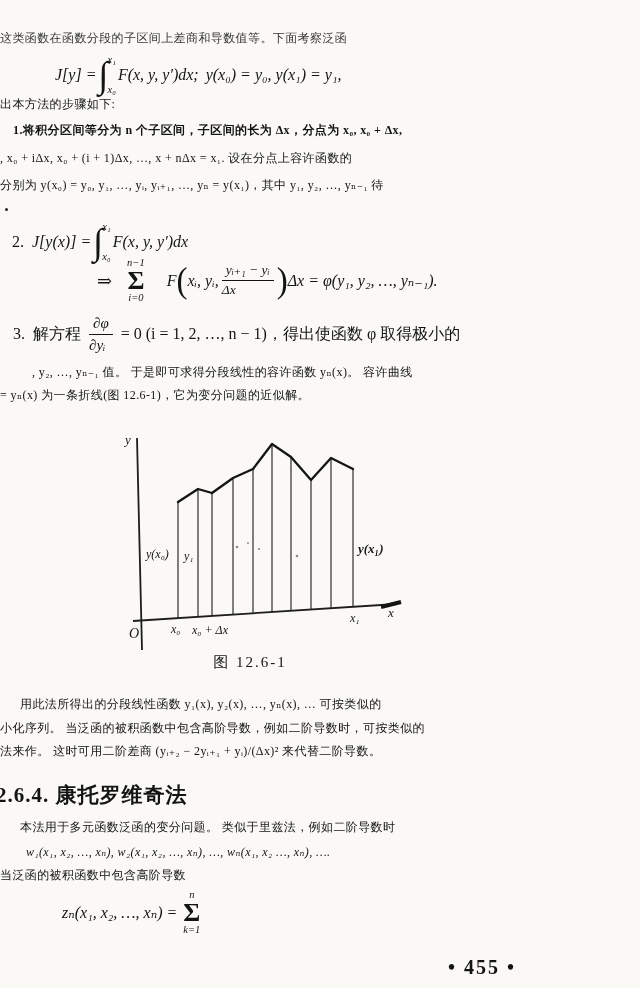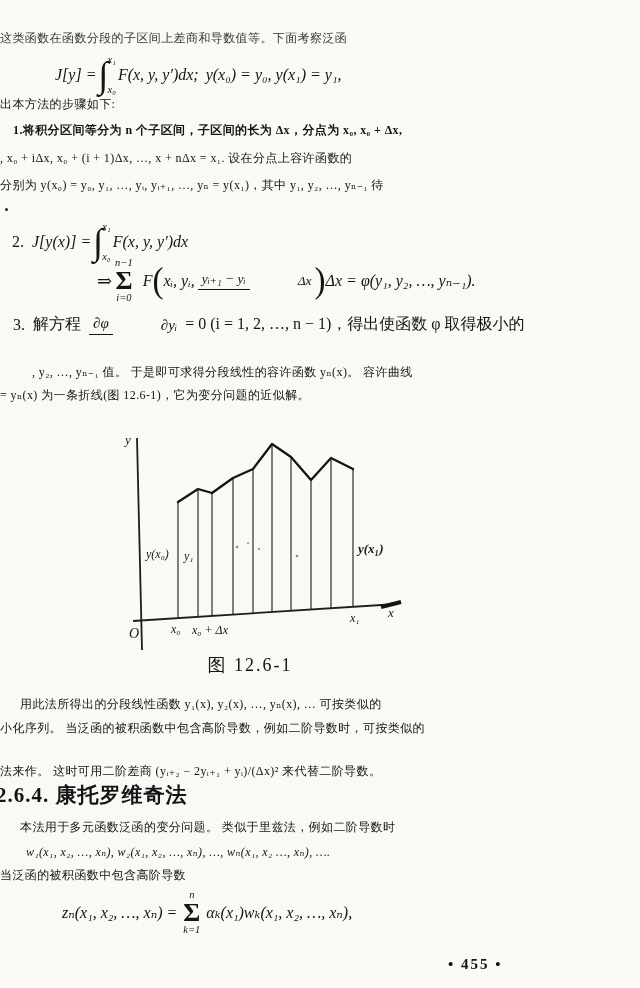--- a/index.html
+++ b/index.html
@@ -12,33 +12,33 @@
   .ln{position:absolute;white-space:nowrap;font-size:12px;letter-spacing:.4px;line-height:1.2;}
   .it{font-style:italic;}
   .smudge{filter:blur(.35px);opacity:.88;}
   .frow{position:absolute;display:flex;align-items:center;white-space:nowrap;font-style:italic;font-size:16px;}
   .gap{margin-left:7px;}
   
   .int{display:inline-flex;align-items:center;margin:0 2px;}
   .int .glyph{font-size:37px;line-height:.95;font-style:normal;}
   .int .lims{display:inline-flex;flex-direction:column;justify-content:space-between;height:40px;font-size:10.5px;line-height:1;margin-left:-1px;padding:1px 0;}
   
-  .sum{display:inline-flex;flex-direction:column;align-items:center;line-height:1;margin:0 3px;}
+  .sum{display:inline-flex;flex-direction:column;align-items:center;line-height:1;margin:0 15px;}
   .sum .lim{font-size:10.5px;}
   .sum .sig{font-size:26px;line-height:.95;font-style:normal;font-weight:bold;}
   
-  .frac{display:inline-flex;flex-direction:row;align-items:flex-end;font-size:13.5px;line-height:1.25;margin:0 3px;gap:48px;}
+  .frac{display:inline-flex;flex-direction:column;align-items:flex-start;font-size:13.5px;line-height:1.25;margin:0 3px;}
   .frac .num{border-bottom:1.3px solid #141414;padding:0 4px 1px;}
   .frac .den{padding-top:1px;}
   
   .bp{font-size:33px;line-height:1;font-style:normal;transform:scaleY(1.08);}
   .itemno{font-style:normal;margin-right:8px;}
   .heading{position:absolute;font-size:21px;font-weight:bold;letter-spacing:1px;white-space:nowrap;}
-  .caption{position:absolute;font-size:18px;letter-spacing:2px;text-align:center;white-space:nowrap;}
-  .pagenum{position:absolute;font-size:15px;font-weight:bold;letter-spacing:2px;}
+  .caption{position:absolute;font-size:15px;letter-spacing:2px;text-align:center;white-space:nowrap;}
+  .pagenum{position:absolute;font-size:20px;font-weight:bold;letter-spacing:2px;}
   .dot{position:absolute;width:3px;height:3px;background:#222;border-radius:50%;}
   svg text{font-family:"Liberation Serif","DejaVu Serif",serif;fill:#161616;}
   svg .axis{stroke:#1d1d1d;stroke-width:1.8;}
   svg .vline{stroke:#242424;stroke-width:1.15;}
   svg .curve{fill:none;stroke:#141414;stroke-width:2.3;stroke-linejoin:round;stroke-linecap:round;}
   svg .speck{fill:#8a8a8a;}
 </style>
 </head>
 <body>
 
@@ -135,31 +135,30 @@
   <text x="192" y="634" font-size="12" font-style="italic">x₀ + Δx</text>
   <text x="350" y="622" font-size="12" font-style="italic">x₁</text>
   <text x="146" y="558" font-size="12" font-style="italic">y(x₀)</text>
   <text x="184" y="560" font-size="12" font-style="italic">y₁</text>
   <text x="358" y="553" font-size="13" font-style="italic" font-weight="bold">y(x₁)</text>
 </svg>
 <div class="caption" style="left:150px;top:653px;width:200px;">图  12.6-1</div>
 
 <div class="ln" style="left:20px;top:697px;">用此法所得出的分段线性函数 y₁(x), y₂(x), …, yₙ(x), …  可按类似的</div>
 <div class="ln" style="left:0;top:721px;">小化序列。 当泛函的被积函数中包含高阶导数，例如二阶导数时，可按类似的</div>
-<div class="ln" style="left:0;top:744px;margin-top:20px;">法来作。 这时可用二阶差商 (yᵢ₊₂ − 2yᵢ₊₁ + yᵢ)/(Δx)² 来代替二阶导数。</div>
+<div class="ln" style="left:0;top:744px;">法来作。 这时可用二阶差商 (yᵢ₊₂ − 2yᵢ₊₁ + yᵢ)/(Δx)² 来代替二阶导数。</div>
 
 <div class="heading" style="left:-4px;top:781px;">2.6.4. 康托罗维奇法</div>
 
 <div class="ln" style="left:20px;top:820px;">本法用于多元函数泛函的变分问题。 类似于里兹法，例如二阶导数时</div>
 <div class="ln it" style="left:26px;top:845px;">w₁(x₁, x₂, …, xₙ), w₂(x₁, x₂, …, xₙ), …, wₙ(x₁, x₂ …, xₙ), ….</div>
 <div class="ln" style="left:0;top:868px;">当泛函的被积函数中包含高阶导数</div>
 
 <div class="frow" style="left:62px;top:890px;">
   <span>zₙ(x₁, x₂, …, xₙ) =</span>
   <span class="sum" style="margin:0 6px;">
     <span class="lim">n</span>
     <span class="sig">Σ</span>
     <span class="lim">k=1</span>
   </span>
-  <span>αₖ(x₁)wₖ(x₁, x₂, …, xₙ),</span>
 </div>
 
 <div class="pagenum" style="left:448px;top:956px;">• 455 •</div>
 
 </body></html>

